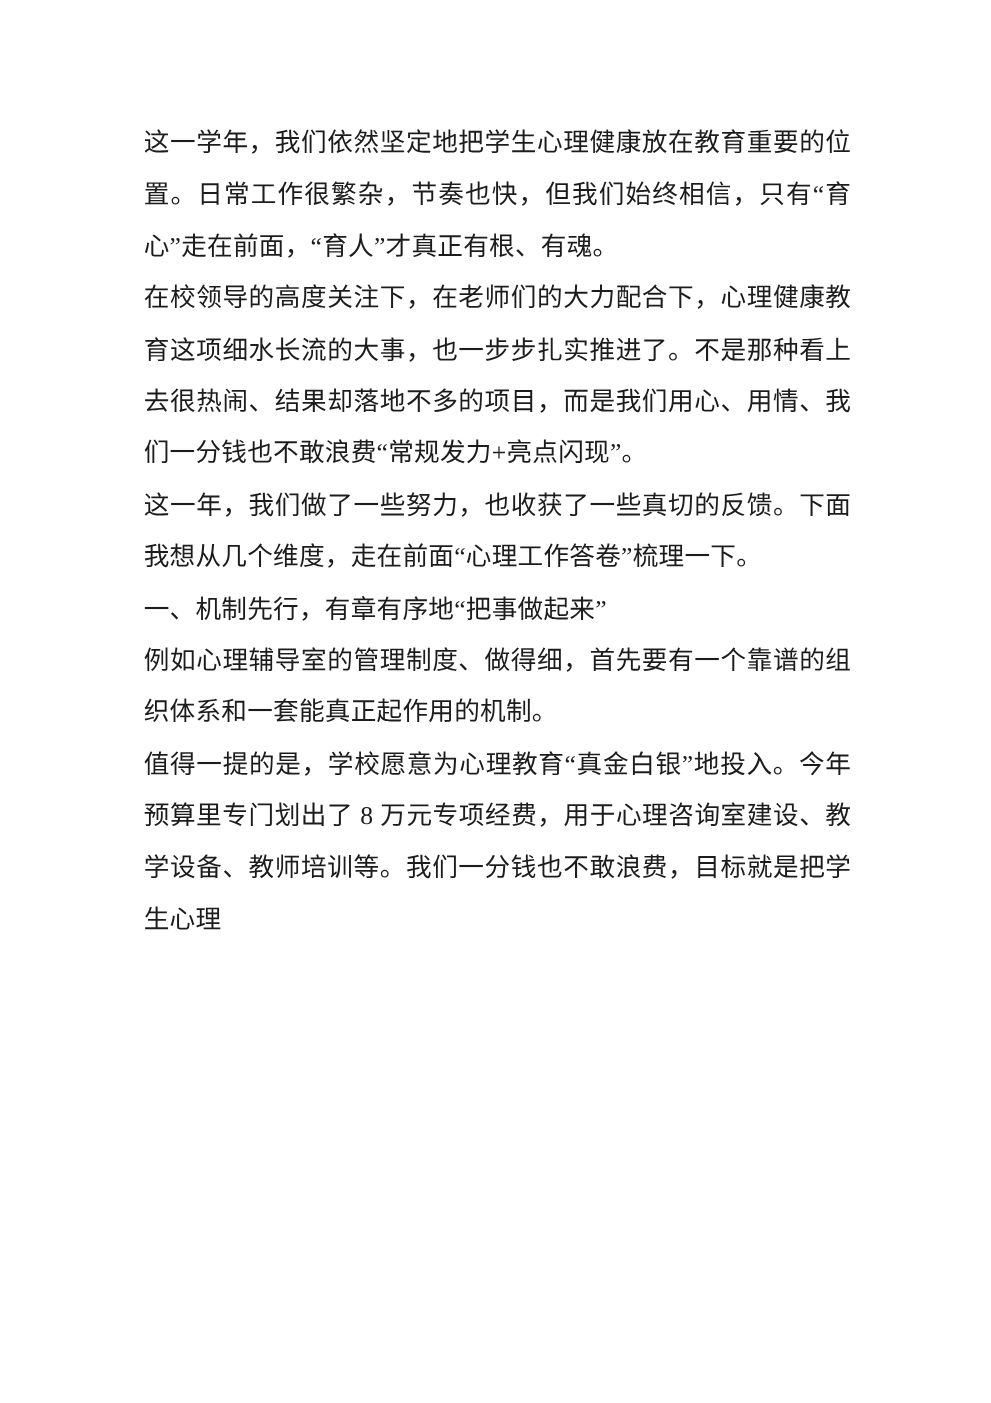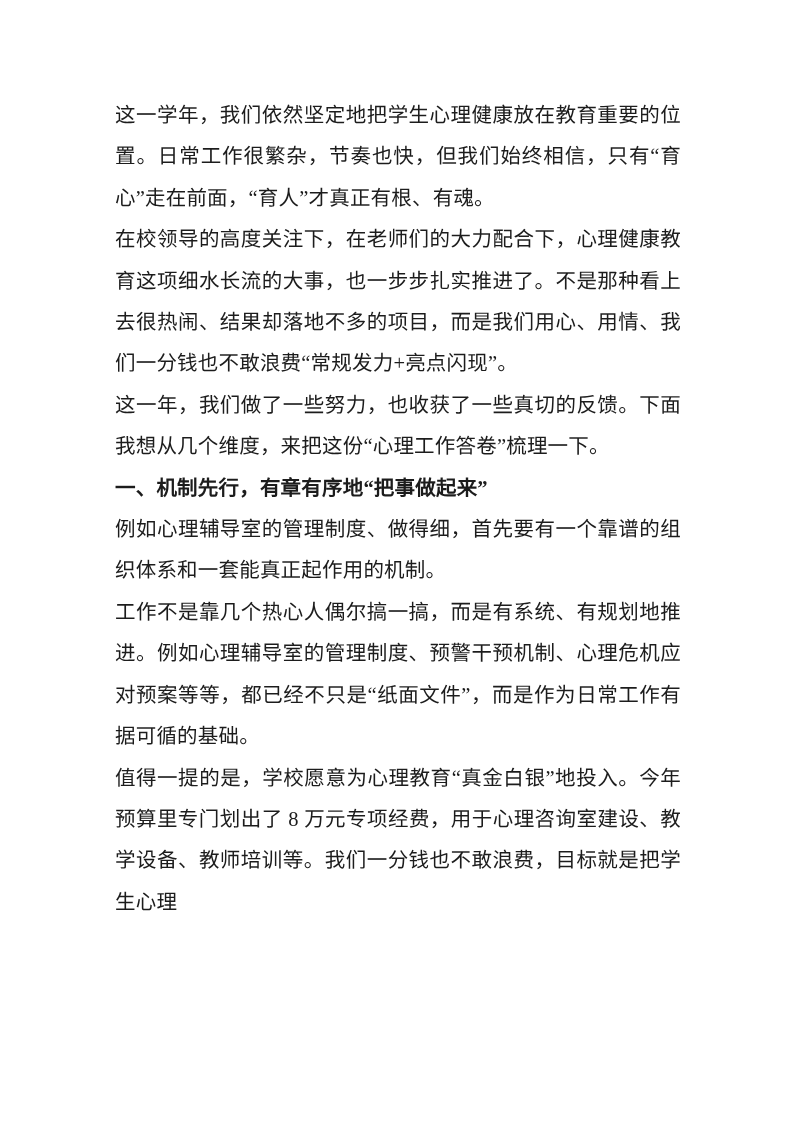--- a/index.html
+++ b/index.html
@@ -26,30 +26,29 @@
     font-size: 20.5px;
     line-height: 41.4px;
     letter-spacing: 0.2px;
     color: #1c1c1c;
     text-align: justify;
     text-justify: inter-ideograph;
     font-weight: 400;
     word-break: break-all;
   }
   .para.heading {
-    font-weight: 700; 
+    font-weight: 400; 
   }
 </style>
 </head>
 <body>
 
 <div class="page">
   <div class="doc-body">
 
   <p class="para">这一学年，我们依然坚定地把学生心理健康放在教育重要的位置。日常工作很繁杂，节奏也快，但我们始终相信，只有“育心”走在前面，“育人”才真正有根、有魂。</p>
       <p class="para">在校领导的高度关注下，在老师们的大力配合下，心理健康教育这项细水长流的大事，也一步步扎实推进了。不是那种看上去很热闹、结果却落地不多的项目，而是我们用心、用情、我们一分钱也不敢浪费“常规发力+亮点闪现”。</p>
-      <p class="para">这一年，我们做了一些努力，也收获了一些真切的反馈。下面我想从几个维度，来把这份“心理工作答卷”梳理一下。</p>
+      <p class="para">这一年，我们做了一些努力，也收获了一些真切的反馈。下面我想从几个维度，走在前面“心理工作答卷”梳理一下。</p>
       <p class="para heading">一、机制先行，有章有序地“把事做起来”</p>
       <p class="para">例如心理辅导室的管理制度、做得细，首先要有一个靠谱的组织体系和一套能真正起作用的机制。</p>
-      <p class="para">工作不是靠几个热心人偶尔搞一搞，而是有系统、有规划地推进。例如心理辅导室的管理制度、预警干预机制、心理危机应对预案等等，都已经不只是“纸面文件”，而是作为日常工作有据可循的基础。</p>
       <p class="para">值得一提的是，学校愿意为心理教育“真金白银”地投入。今年预算里专门划出了 8 万元专项经费，用于心理咨询室建设、教学设备、教师培训等。我们一分钱也不敢浪费，目标就是把学生心理</p>
     </div>
 </div>
 
 </body></html>

